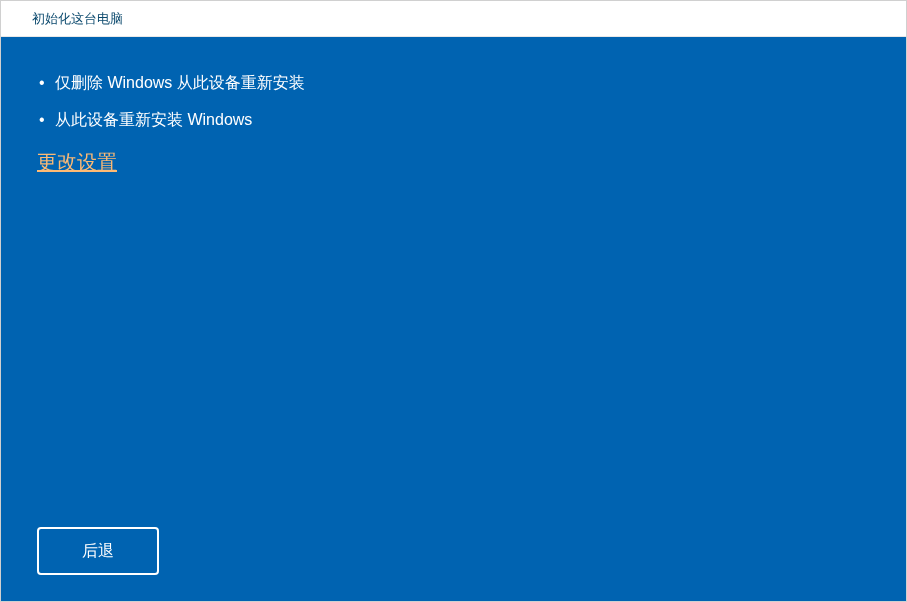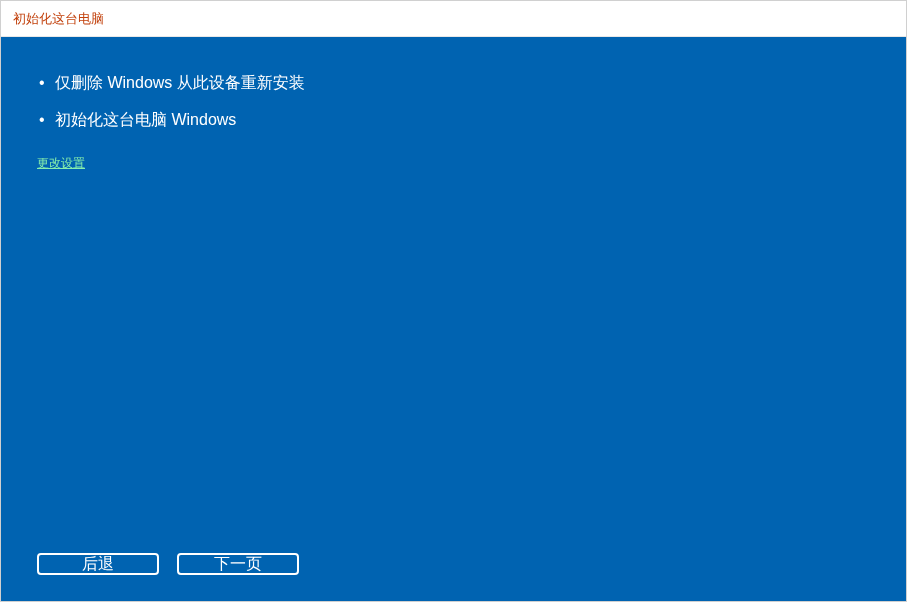--- a/index.html
+++ b/index.html
@@ -15,23 +15,23 @@
       height: 602px;
       border: 1px solid #d0d0d0;
       display: flex;
       flex-direction: column;
     }
     .titlebar {
       height: 36px;
       background: #ffffff;
       display: flex;
       align-items: center;
-      padding-left: 12px;
+      padding-left: 31px;
       font-size: 13px;
-      color: #c2410c;
+      color: #0c4a6e;
       border-bottom: 1px solid #e8e8e8;
     }
     .content {
       flex: 1;
       background: #0063B1;
       color: #fff;
       padding: 36px 36px 26px 36px;
       display: flex;
       flex-direction: column;
       position: relative;
@@ -54,24 +54,24 @@
       margin-bottom: 16px;
       padding-left: 2px;
     }
     .bullet-list li::before {
       content: "•";
       display: inline-block;
       width: 16px;
     }
     .change-link {
       display: inline-block;
-      font-size: 12px;
-      color: #86efac;
+      font-size: 20px;
+      color: #fdba74;
       text-decoration: underline;
-      margin-top: 8px;
+      margin-top: 2px;
       cursor: pointer;
       width: fit-content;
     }
     .footer {
       margin-top: auto;
       display: flex;
       align-items: center;
       justify-content: space-between;
     }
     .learn-link {
@@ -79,21 +79,21 @@
       color: #fff;
       text-decoration: underline;
       cursor: pointer;
     }
     .buttons {
       display: flex;
       gap: 18px;
     }
     .btn {
       min-width: 122px;
-      height: 22px;
+      height: 48px;
       background: transparent;
       border: 2px solid #fff;
       color: #fff;
       font-size: 16px;
       font-family: inherit;
       border-radius: 4px;
       cursor: pointer;
       display: flex;
       align-items: center;
       justify-content: center;
@@ -102,24 +102,23 @@
 </head>
 <body>
 
 <div class="window">
   <div class="titlebar">
     <span>初始化这台电脑</span>
   </div>
   <div class="content">
     <ul class="bullet-list">
       <li>仅删除 Windows 从此设备重新安装</li>
-      <li>初始化这台电脑 Windows</li>
+      <li>从此设备重新安装 Windows</li>
     </ul>
     <a class="change-link">更改设置</a>
 
     <div class="footer">
       <div class="buttons">
         <button class="btn">后退</button>
-        <button class="btn">下一页</button>
       </div>
     </div>
   </div>
 </div>
 
 </body></html>

